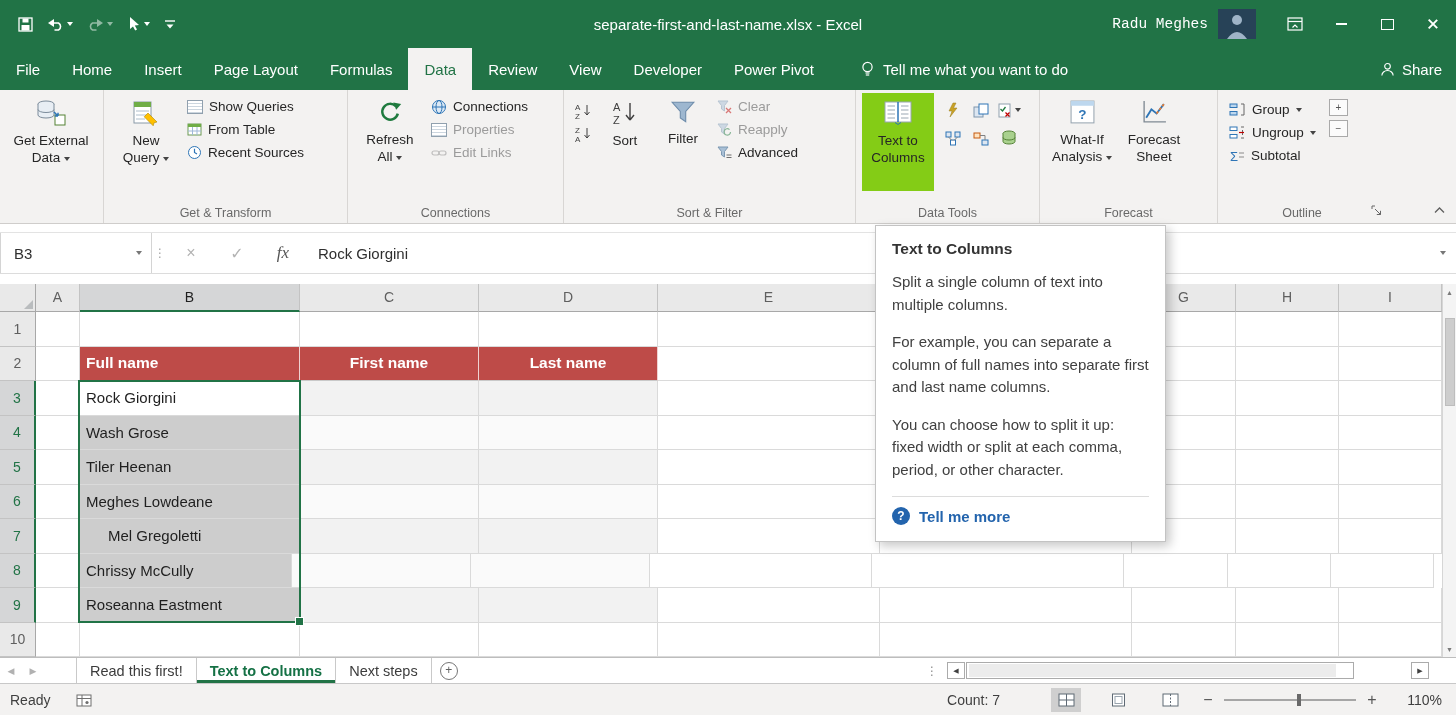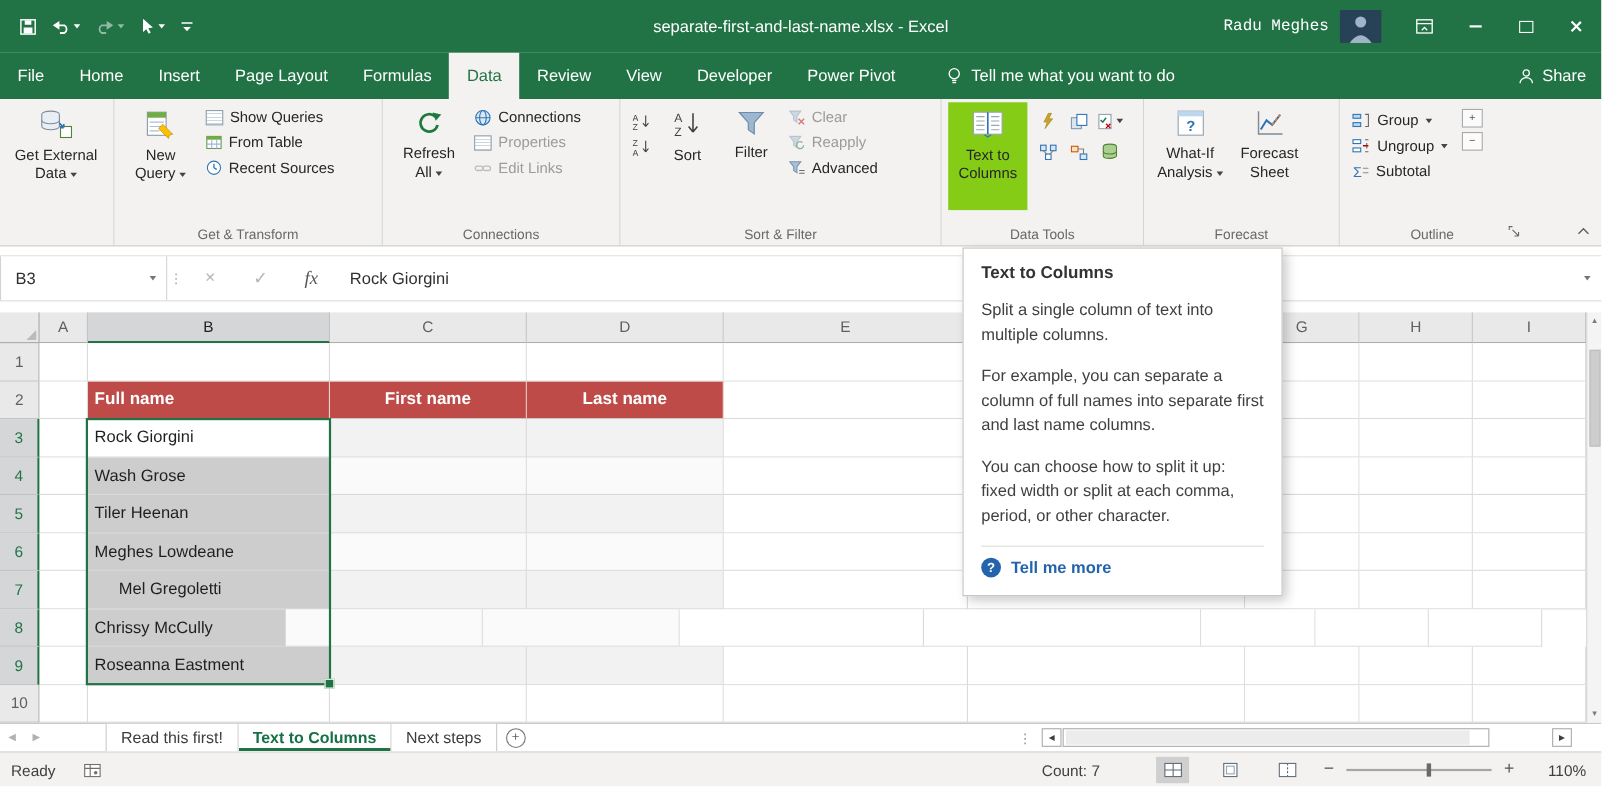--- a/index.html
+++ b/index.html
@@ -92,21 +92,21 @@
   .tt-title{font-size:15.5px;font-weight:bold;color:#333;margin-bottom:13px;}
   .supertip p{margin:0 0 15px;font-size:15px;line-height:1.5;color:#404040;}
   .tt-sep{border:none;border-top:1px solid #dcdcdc;margin:4px 0 10px;}
   .tt-footer{display:flex;align-items:center;gap:9px;padding-bottom:4px;}
   .help-circle{width:18px;height:18px;border-radius:50%;background:#2364AD;color:#fff;font-size:12px;font-weight:bold;display:flex;align-items:center;justify-content:center;}
   .tt-link{font-size:15px;font-weight:bold;color:#2364AD;text-decoration:none;}
 
   
   .sheetbar{height:26px;display:flex;align-items:stretch;background:#ffffff;border-top:1px solid #bdbdbd;font-size:14.5px;position:relative;box-sizing:border-box;}
   .snav{width:22px;display:flex;align-items:center;justify-content:center;color:#b1b1b1;font-size:9px;}
-  .tabstrip{display:flex;margin-left:52px;}
+  .tabstrip{display:flex;margin-left:32px;}
   .stab{padding:0 13px;display:flex;align-items:center;color:#3c3c3c;border-right:1px solid #c9c9c9;background:#fff;}
   .stab:first-child{border-left:1px solid #c9c9c9;}
   .stab.active{color:#157145;font-weight:bold;box-shadow:inset 0 -3px 0 #217346;}
   .newsheet{width:34px;display:flex;align-items:center;justify-content:center;}
   .newsheet span{width:16px;height:16px;border:1px solid #767676;border-radius:50%;color:#606060;font-size:12px;line-height:14px;text-align:center;display:inline-block;}
   .sb-spacer{flex:1;}
   .splitdots{display:flex;align-items:center;color:#8f8f8f;font-size:12px;padding:0 8px;}
   .hs-btn{width:16px;margin:4px 1px;border:1px solid #ababab;background:#fff;display:flex;align-items:center;justify-content:center;font-size:7px;color:#3f3f3f;}
   .hs-track{width:386px;margin:4px 0;border:1px solid #ababab;background:#fff;position:relative;}
   .hs-thumb{position:absolute;left:2px;top:1px;bottom:1px;width:95%;background:#ececec;}
@@ -635,21 +635,21 @@
           <div class="cell band" style="width: 179px;"></div>
           <div class="cell" style="width: 222px;"></div>
           <div class="cell" style="width: 252px;"></div>
           <div class="cell" style="width: 104px;"></div>
           <div class="cell" style="width: 103px;"></div>
           <div class="cell" style="width: 103px;"></div>
         </div>
         <div class="grow">
           <div class="rowh sel">8</div>
           <div class="cell" style="width: 44px;"></div>
-          <div class="cell scell" style="width: 180px;">Chrissy McCully</div>
+          <div class="cell scell" style="width: 212px;">Chrissy McCully</div>
           <div class="cell bandl" style="width: 179px;"></div>
           <div class="cell bandl" style="width: 179px;"></div>
           <div class="cell" style="width: 222px;"></div>
           <div class="cell" style="width: 252px;"></div>
           <div class="cell" style="width: 104px;"></div>
           <div class="cell" style="width: 103px;"></div>
           <div class="cell" style="width: 103px;"></div>
         </div>
         <div class="grow">
           <div class="rowh sel">9</div>

